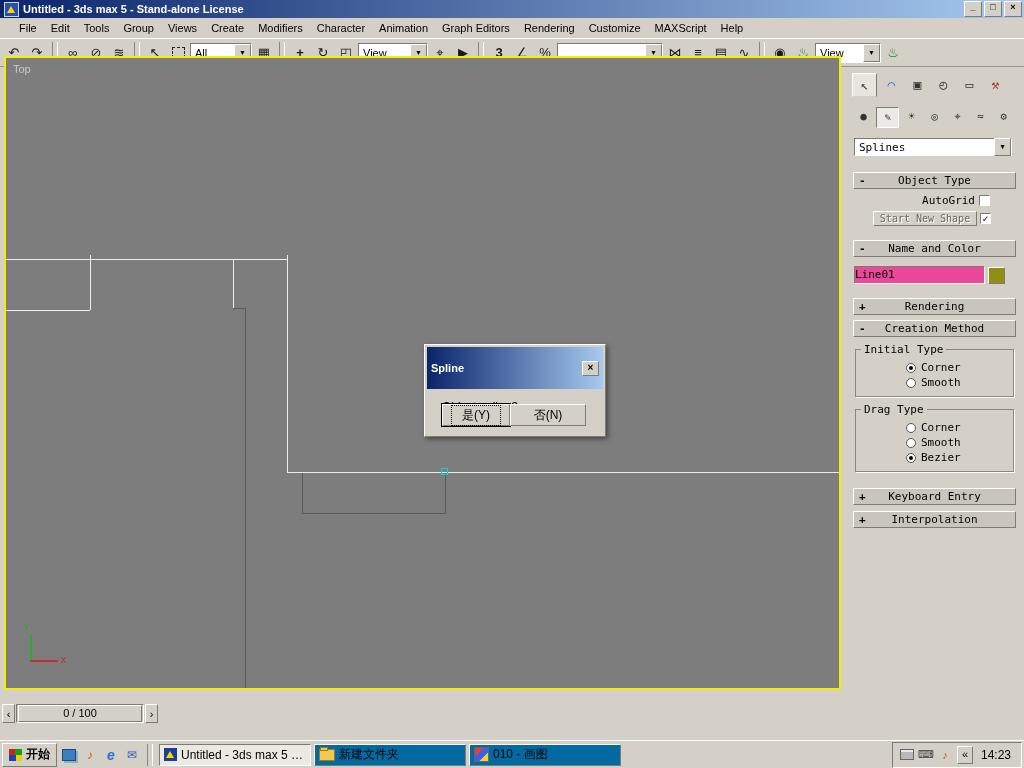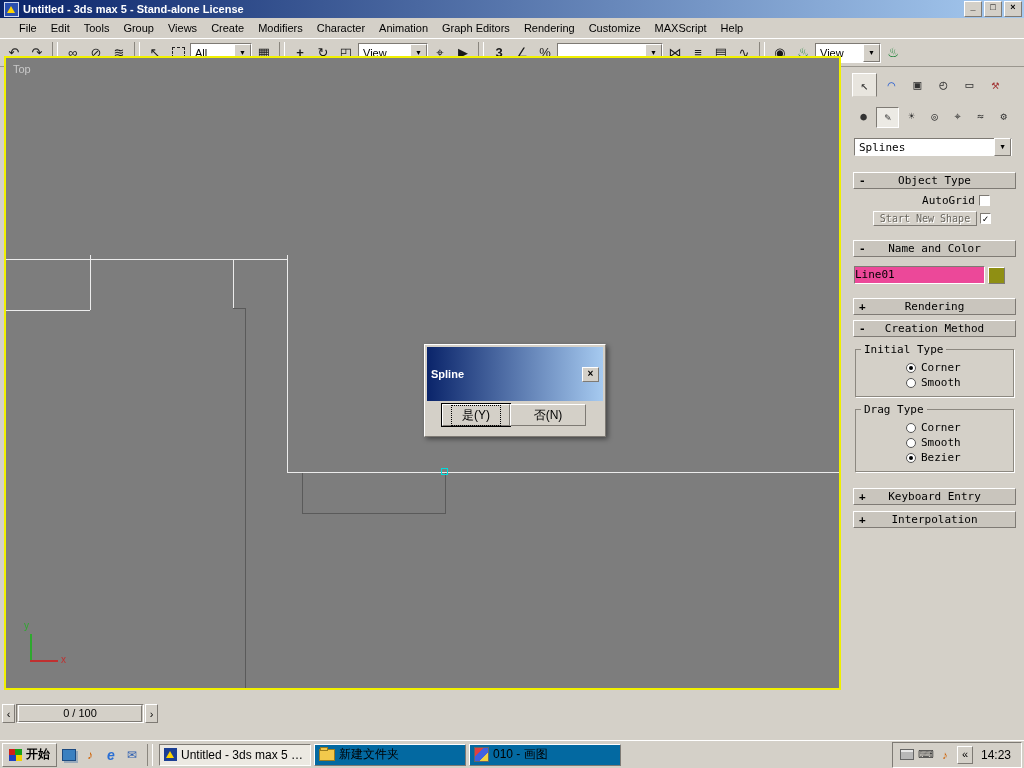--- a/index.html
+++ b/index.html
@@ -86,21 +86,21 @@
   .radio-opt{display:flex;align-items:center;gap:5px;margin:2px 0 2px 50px;}
   .radio{width:10px;height:10px;border:1px solid #555;border-radius:50%;background:#fff;position:relative;box-sizing:border-box;flex:0 0 auto;}
   .radio .dot{display:none;position:absolute;left:2px;top:2px;width:4px;height:4px;border-radius:50%;background:#000;}
   .radio-opt.checked .radio .dot{display:block;}
   .mt14{margin-top:14px;} .mt5{margin-top:5px;} .mt16{margin-top:16px;} .mt6{margin-top:6px;}
 
   
   .dialog{position:absolute;left:424px;top:344px;width:182px;height:93px;background:#d4d0c8;
     box-shadow:2px 2px 5px rgba(0,0,0,.45);box-sizing:border-box;}
   .dlg-title{height:18px;margin:2px;background:linear-gradient(to right,#0a246a,#a6caf0);
-    color:#fff;font-weight:bold;display:flex;align-items:center;padding:18px 4px;}
+    color:#fff;font-weight:bold;display:flex;align-items:center;padding:12px 4px;}
   .dlg-close{margin-left:auto;width:15px;height:13px;background:#d4d0c8;color:#000;font-size:10px;
     line-height:11px;text-align:center;font-weight:bold;}
   .dlg-msg{margin:11px 0 0 17px;font-size:12px;}
   .dlg-btns{position:absolute;left:17px;top:59px;display:flex;}
   .dlg-btn{height:22px;background:#d4d0c8;display:flex;align-items:center;justify-content:center;
     font-size:12px;box-sizing:border-box;}
   .dlg-btn .focus-rect{border:1px dotted #000;padding:1px 10px;}
   .dlg-btn.default{outline:1px solid #000;}
   .w68{width:68px;} .w76{width:76px;}
 

